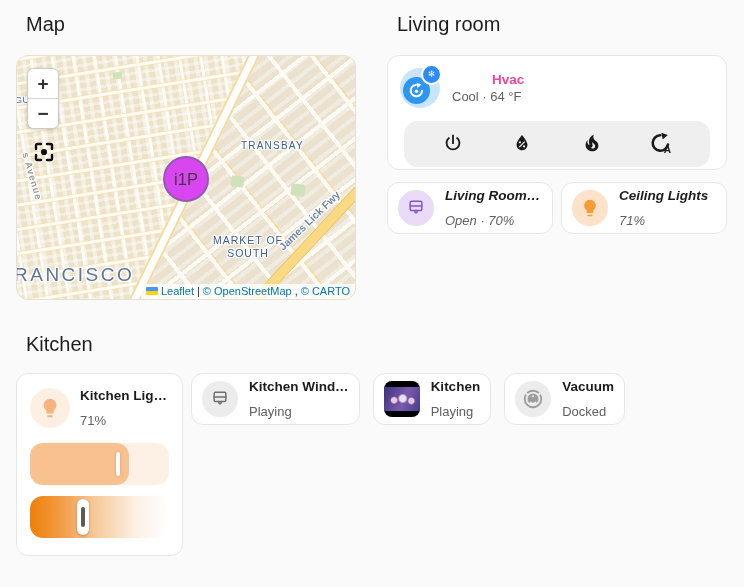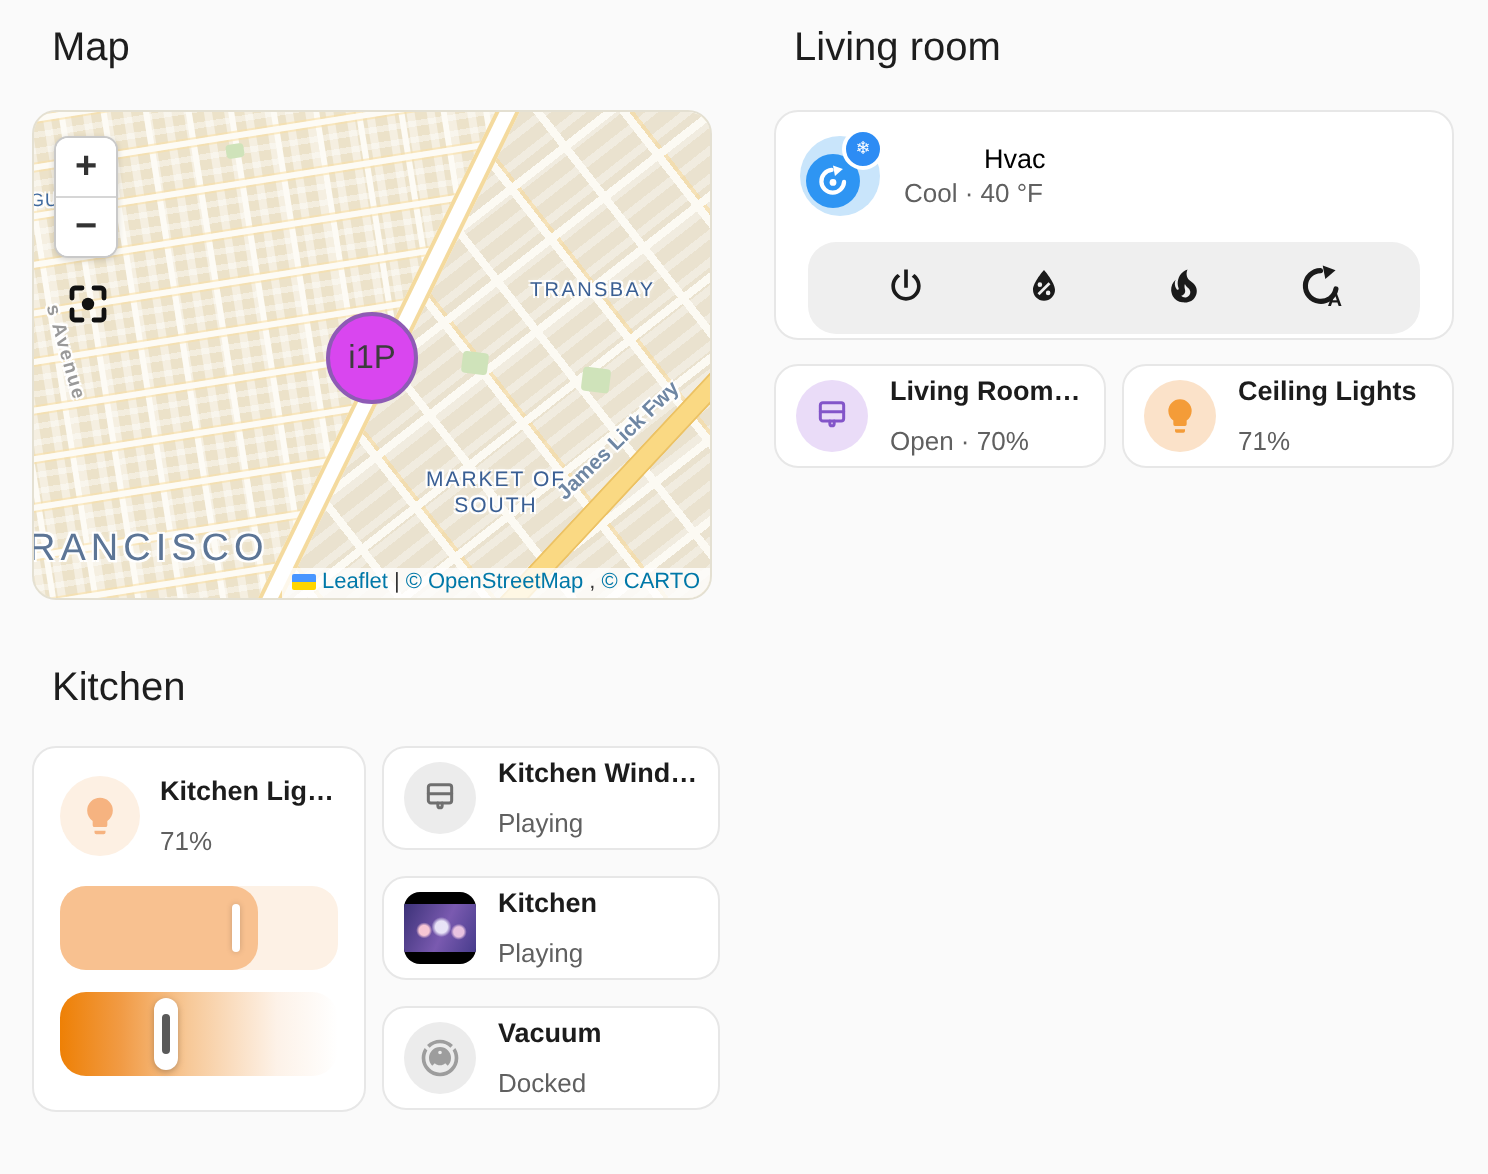--- a/index.html
+++ b/index.html
@@ -39,21 +39,21 @@
   .road-market{width:360px;height:7px;left:14px;top:82px;background:#fff;
     border-top:2px solid #f4da9e;border-bottom:2px solid #f4da9e;transform:rotate(-64deg);}
   .road-fwy{width:320px;height:9px;left:132px;top:182px;background:#fad983;
     border-top:1px solid #ecc264;border-bottom:1px solid #ecc264;transform:rotate(-47deg);border-radius:4px;}
   .park{position:absolute;background:#cfe3ba;border-radius:2px;}
   .park1{left:96px;top:16px;width:9px;height:7px;transform:rotate(-9deg);}
   .park2{left:214px;top:120px;width:13px;height:11px;transform:rotate(7deg);}
   .park3{left:274px;top:128px;width:14px;height:12px;transform:rotate(7deg);}
   .maplabel{position:absolute;z-index:3;font-weight:normal;
     text-shadow:1px 1px 0 #fff,-1px -1px 0 #fff,1px -1px 0 #fff,-1px 1px 0 #fff,0 0 3px #fff;}
-  .lbl-transbay{left:248px;top:84px;font-size:10px;letter-spacing:1.2px;color:#3a5f94;}
+  .lbl-transbay{left:224px;top:84px;font-size:10px;letter-spacing:1.2px;color:#3a5f94;}
   .lbl-soma{left:166px;top:178px;width:130px;text-align:center;font-size:10.5px;line-height:13px;letter-spacing:1px;color:#3a5f94;}
   .lbl-fwy{left:248px;top:148px;width:110px;font-size:10.5px;font-weight:bold;color:#6e86a3;transform:rotate(-44deg);}
   .lbl-city{left:-3px;top:208px;font-size:19px;letter-spacing:2.5px;color:#5c7596;}
   .lbl-gu{left:-2px;top:39px;font-size:9px;letter-spacing:.5px;color:#3f6a9f;}
   .lbl-avenue{left:14px;top:95px;font-size:9.5px;font-weight:bold;letter-spacing:1px;color:#999;transform:rotate(74deg);transform-origin:left top;}
   .marker{position:absolute;z-index:5;left:146px;top:100px;width:46px;height:46px;border-radius:50%;
     background:#d946ef;border:2px solid #8e5bb5;box-sizing:border-box;display:flex;align-items:center;justify-content:center;
     font-size:16.5px;color:#3c3c3c;}
   .zoomctl{position:absolute;z-index:6;left:10px;top:12px;width:30px;background:#fff;border:1px solid #c9c9c9;
     border-radius:7px;box-shadow:0 1px 3px rgba(0,0,0,.15);overflow:hidden;}
@@ -87,34 +87,34 @@
 
   
   .hvac-card{margin-top:17px;height:115px;padding:12px 12px;cursor:pointer;}
   .hvac-head{display:flex;align-items:center;gap:12px;}
   .hvac-iconwrap{position:relative;width:40px;height:40px;flex:none;cursor:pointer;}
   .hvac-outer{position:absolute;inset:0;border-radius:50%;background:#c9e5fb;}
   .hvac-inner{position:absolute;left:3px;top:9px;width:27px;height:27px;border-radius:50%;background:#2e95f3;
     display:flex;align-items:center;justify-content:center;}
   .hvac-badge{position:absolute;right:-2px;top:-4px;width:17px;height:17px;border-radius:50%;background:#2d8cf4;
     border:2px solid #fff;color:#fff;font-size:9px;line-height:17px;text-align:center;}
-  .hvac-name{font-size:13.5px;font-weight:400;color:#000000;padding-left:40px;}
+  .hvac-name{font-size:13.5px;font-weight:700;color:#ec4899;padding-left:40px;}
   .hvac-status{font-size:13px;color:#606060;margin-top:2px;}
   .mode-row{margin:13px 4px 0 4px;height:46px;background:#efefef;border-radius:14px;
     display:flex;align-items:center;justify-content:space-around;padding:0 14px;}
   .mode-btn{width:40px;height:40px;border:none;background:transparent;display:flex;align-items:center;justify-content:center;cursor:pointer;padding:0;}
-  .row2{display:flex;gap:8px;margin-top:12px;}
+  .row2{display:flex;gap:8px;margin-top:12px;font-style:italic;}
   .row2 .card{flex:1;min-width:0;}
 
   
   .kitchen-grid{display:flex;gap:8px;margin-top:15px;}
   .klights-card{width:167px;flex:none;height:183px;padding:14px 13px;display:flex;flex-direction:column;cursor:pointer;}
   .klights-head{display:flex;align-items:center;gap:10px;}
   .klights-icon{width:40px;height:40px;border-radius:50%;flex:none;display:flex;align-items:center;justify-content:center;cursor:pointer;}
-  .kstack{flex:1;display:flex;flex-direction:column;gap:13px;}
+  .kstack{flex:1;display:flex;flex-direction:row;gap:13px;}
   .kstack .tile{height:52px;}
   .slider{position:relative;height:42px;border-radius:13px;cursor:pointer;}
   .slider-brightness{margin-top:15px;background:#fdf1e5;}
   .slider-fill{position:absolute;left:0;top:0;bottom:0;border-radius:13px;background:#f8c190;}
   .handle-bar{position:absolute;right:9px;top:50%;transform:translateY(-50%);width:4px;height:24px;border-radius:2px;
     background:#fff;box-shadow:0 0 3px rgba(0,0,0,.18);}
   .slider-temp{margin-top:11px;
     background:linear-gradient(90deg,#ee8005 0%,#f19b45 22%,#f7c897 46%,#fdf2e8 78%,#fff 100%);}
   .handle-pill{position:absolute;top:50%;transform:translateY(-50%);margin-left:-6px;width:12px;height:36px;border-radius:6px;
     background:#fff;box-shadow:0 1px 3px rgba(0,0,0,.25);display:flex;align-items:center;justify-content:center;}
@@ -248,21 +248,21 @@
           <svg viewBox="0 0 24 24" width="17" height="17">
               <path d="M11 4.2 A8 8 0 1 0 19.8 12.6" fill="none" stroke="#fff" stroke-width="3" stroke-linecap="round"></path>
               <path d="M12 1 L19 3.6 L13.4 8.4 Z" fill="#fff"></path>
               <circle cx="12" cy="13" r="2.4" fill="#fff"></circle>
             </svg>
         </div>
         <div class="hvac-badge">❄</div>
       </div>
       <div class="tile-text">
         <div class="hvac-name">Hvac</div>
-        <div class="hvac-status">Cool · 40 °F</div>
+        <div class="hvac-status">Cool · 64 °F</div>
       </div>
     </div>
     <div class="mode-row">
       <button class="mode-btn">
         <span>
           <svg viewBox="0 0 24 24" width="22" height="22">
               <path fill="#1a1a1a" d="M16.56,5.44L15.11,6.89C16.84,7.94 18,9.83 18,12A6,6 0 0,1 12,18A6,6 0 0,1 6,12C6,9.83 7.16,7.94 8.88,6.88L7.44,5.44C5.36,6.88 4,9.28 4,12A8,8 0 0,0 12,20A8,8 0 0,0 20,12C20,9.28 18.64,6.88 16.56,5.44M13,3H11V13H13V3Z"></path>
             </svg>
         </span>
       </button>

